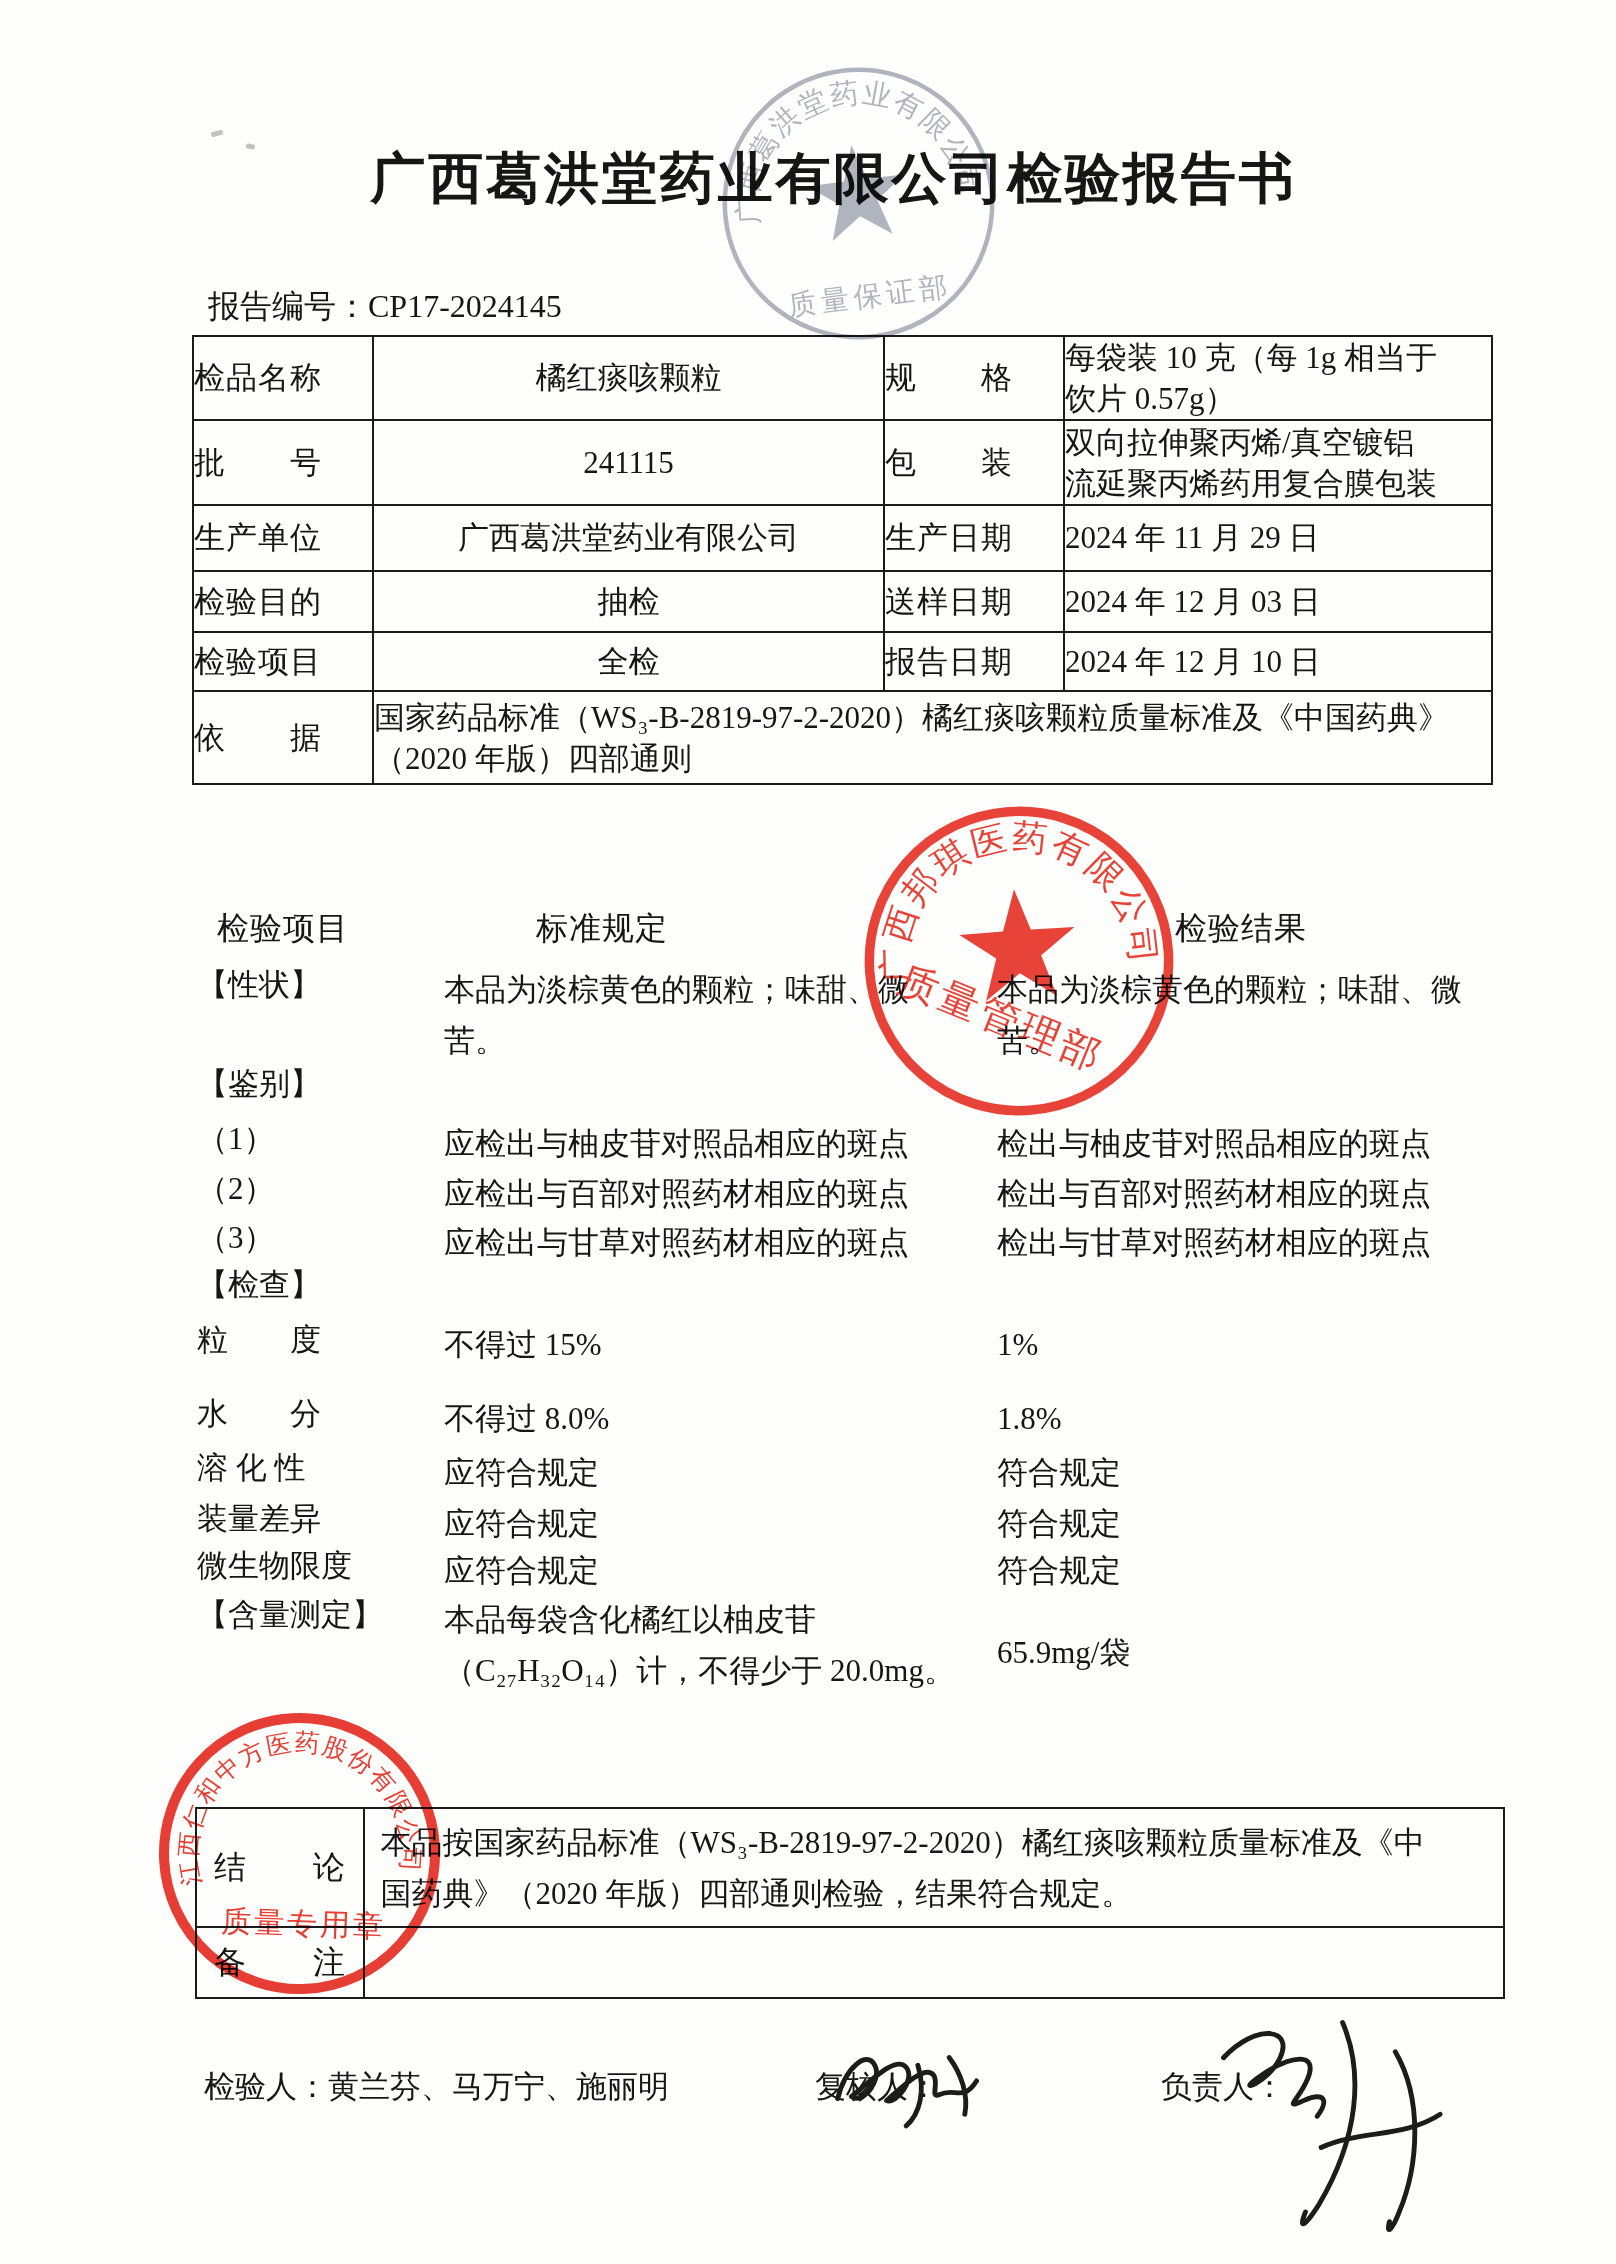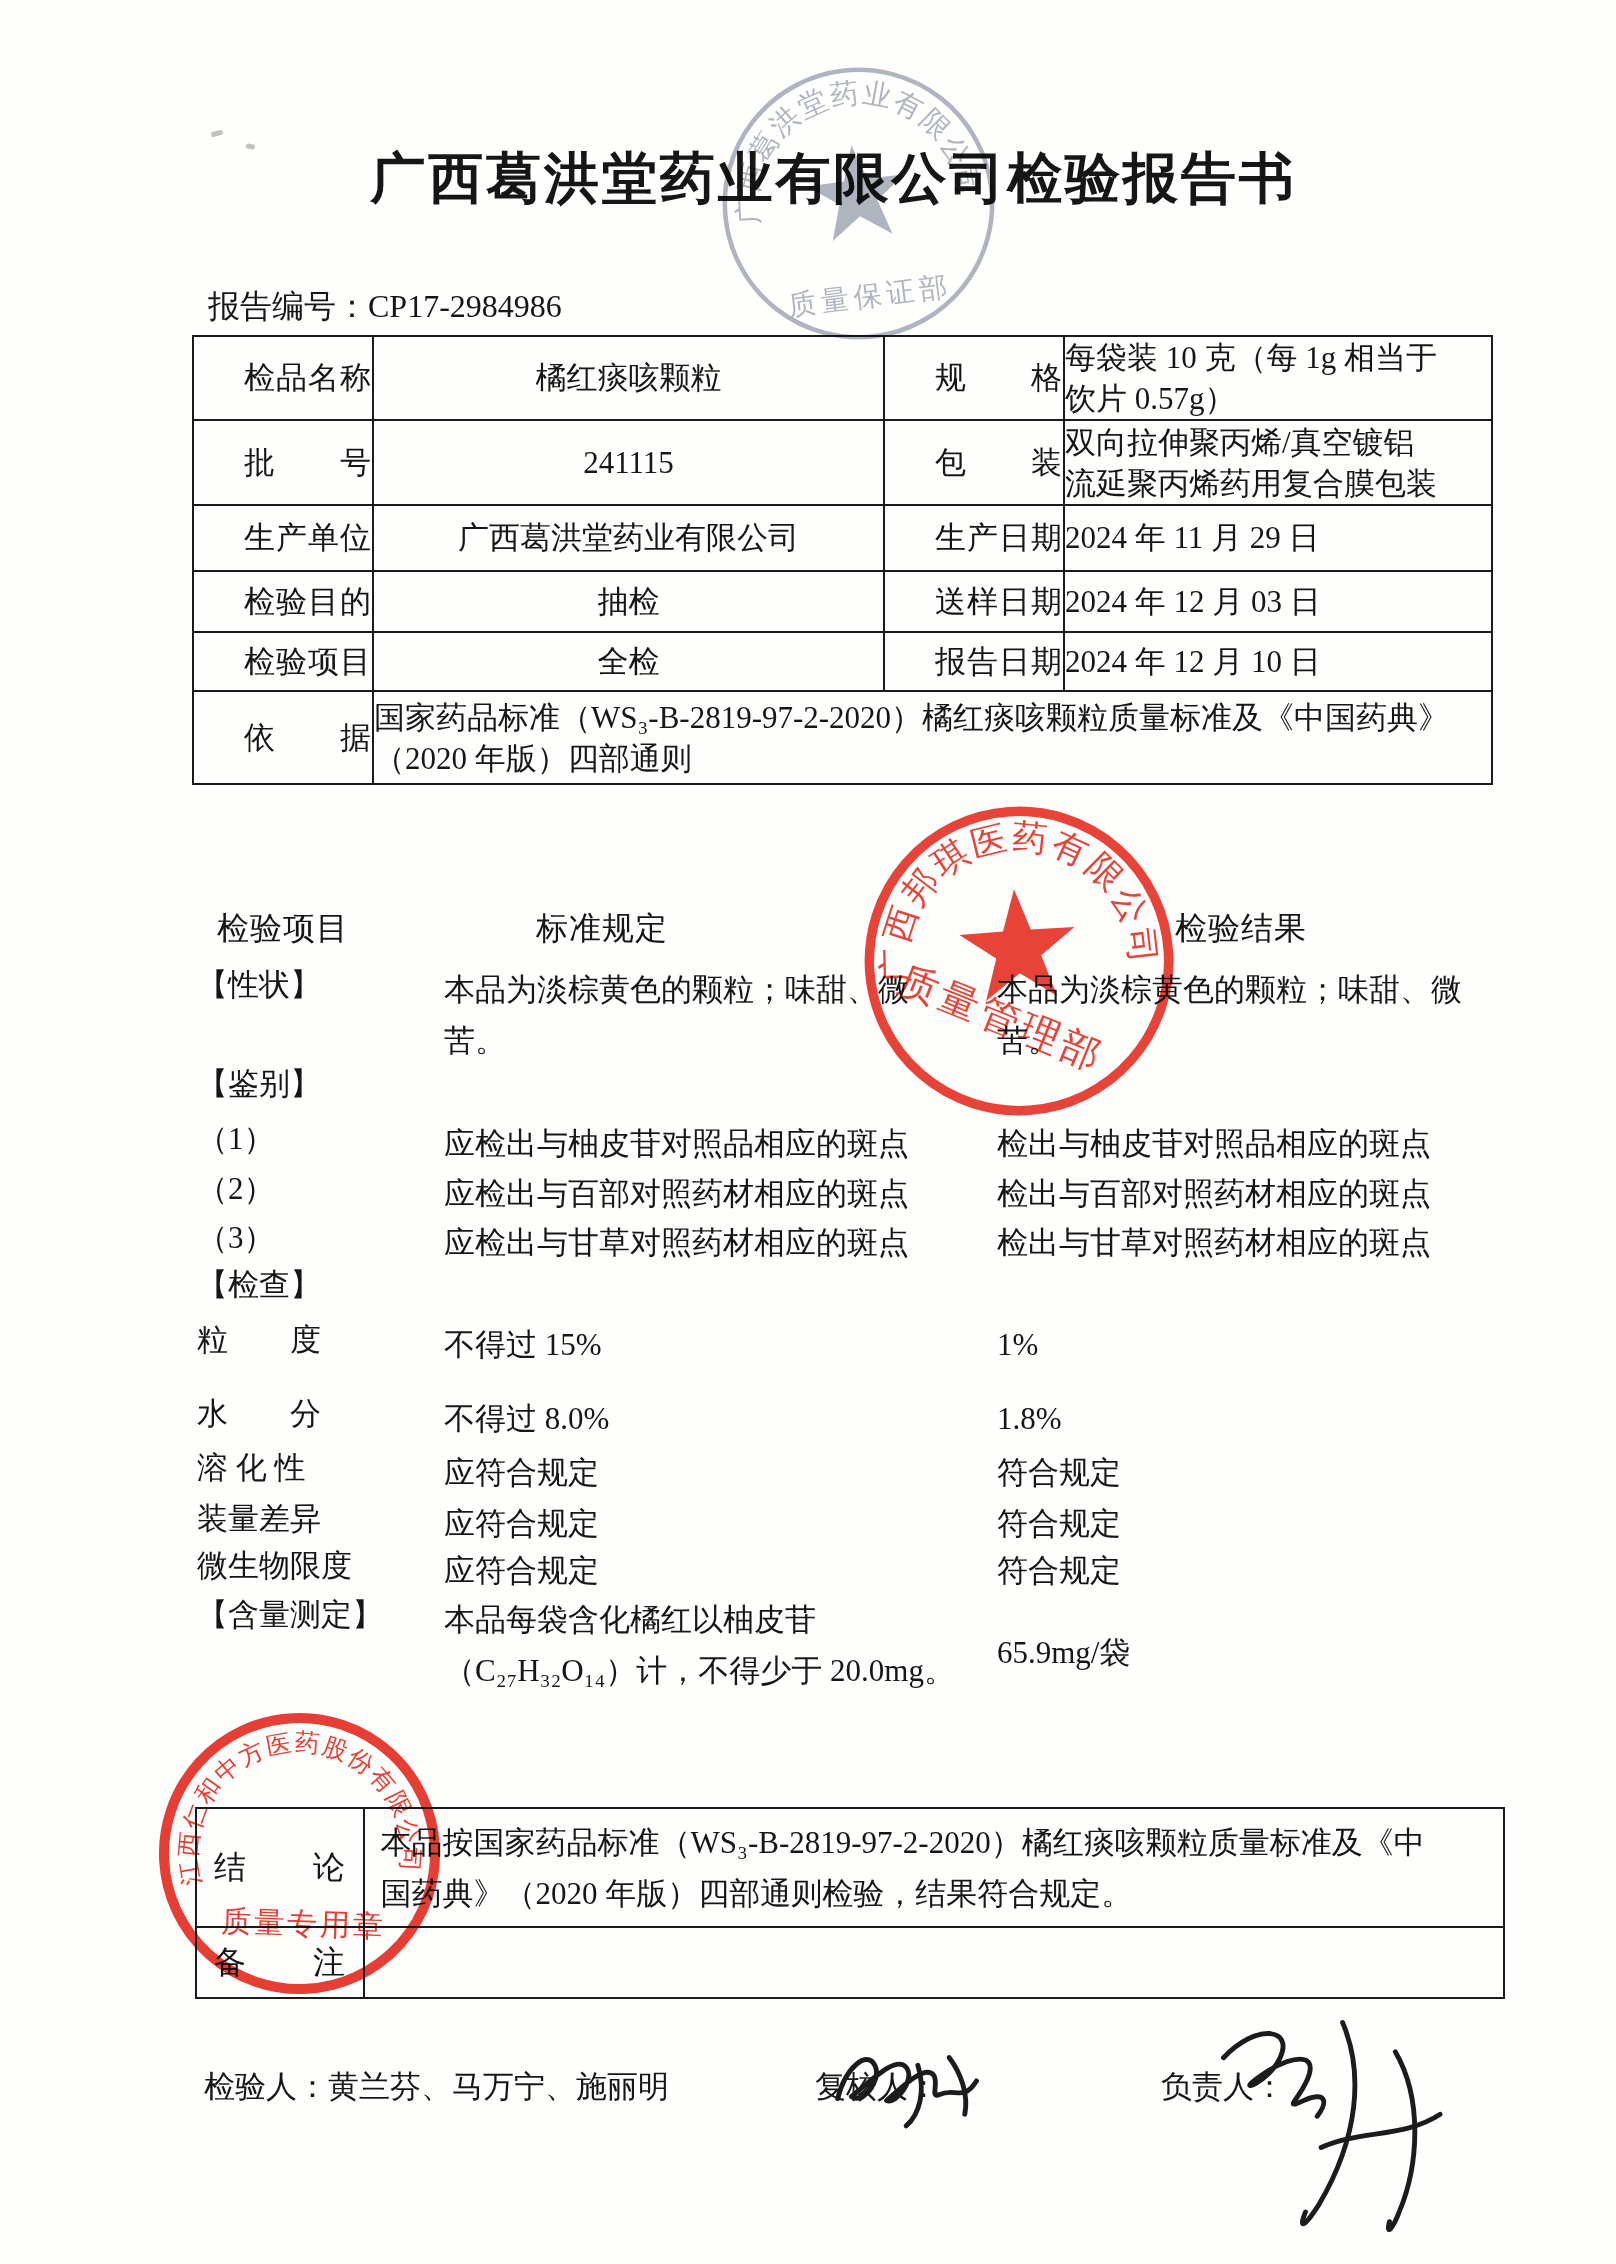--- a/index.html
+++ b/index.html
@@ -6,21 +6,21 @@
   .page{position:relative;width:1617px;height:2265px;background:#fefefc;
         font-family:"Liberation Serif","DejaVu Serif",serif;color:#161616;overflow:hidden;margin:0 auto;}
   .title{position:absolute;left:25px;top:142px;width:1617px;text-align:center;
          font-family:"Liberation Sans","DejaVu Sans",sans-serif;font-weight:bold;
          font-size:55px;letter-spacing:2.9px;}
   .report-no{position:absolute;left:208px;top:285px;font-size:32px;}
   
   table.info{position:absolute;left:192px;top:335px;width:1300px;border-collapse:collapse;
              table-layout:fixed;font-size:31px;}
   table.info td{border:2px solid #1b1b1b;padding:0;vertical-align:middle;}
-  td.lab{text-align:right;letter-spacing:1px;}
+  td.lab{text-align:left;letter-spacing:1px;}
   td.vc{text-align:center;}
   td.vl{text-align:left;padding-left:11.7px;}
   td.pre{white-space:pre-line;line-height:41px;padding:2.9px 5.9px 2.9px 11.7px;margin-left:31px;}
   td.date{padding-left:13.7px;}
   td.pspec{padding-left:68px;}
   
   .res-row{position:absolute;left:0;width:1617px;height:0;font-size:31px;}
   .res-item{position:absolute;left:197px;white-space:pre;}
   .res-std{position:absolute;left:444px;width:571px;white-space:pre-line;line-height:51px;}
   .res-val{position:absolute;left:997px;width:507px;white-space:pre-line;line-height:51px;}
@@ -53,21 +53,21 @@
 <body>
 
 <div class="page">
 
   <div class="speck" style="left:211px;top:131px;width:11.7px;height:4.9px;transform:rotate(-15deg);"></div>
   <div class="speck" style="left:246px;top:144px;width:8.8px;height:4.9px;transform:rotate(10deg);"></div>
 
   <div class="title">广西葛洪堂药业有限公司检验报告书</div>
 
   <div class="report-no">
-    <span>报告编号：</span><span>CP17-2984986</span>
+    <span>报告编号：</span><span>CP17-2024145</span>
   </div>
 
   <table class="info">
     <colgroup>
         <col style="width:180px">
         <col style="width:511px">
         <col style="width:180px">
         <col style="width:428px">
       </colgroup>
     <tbody>

